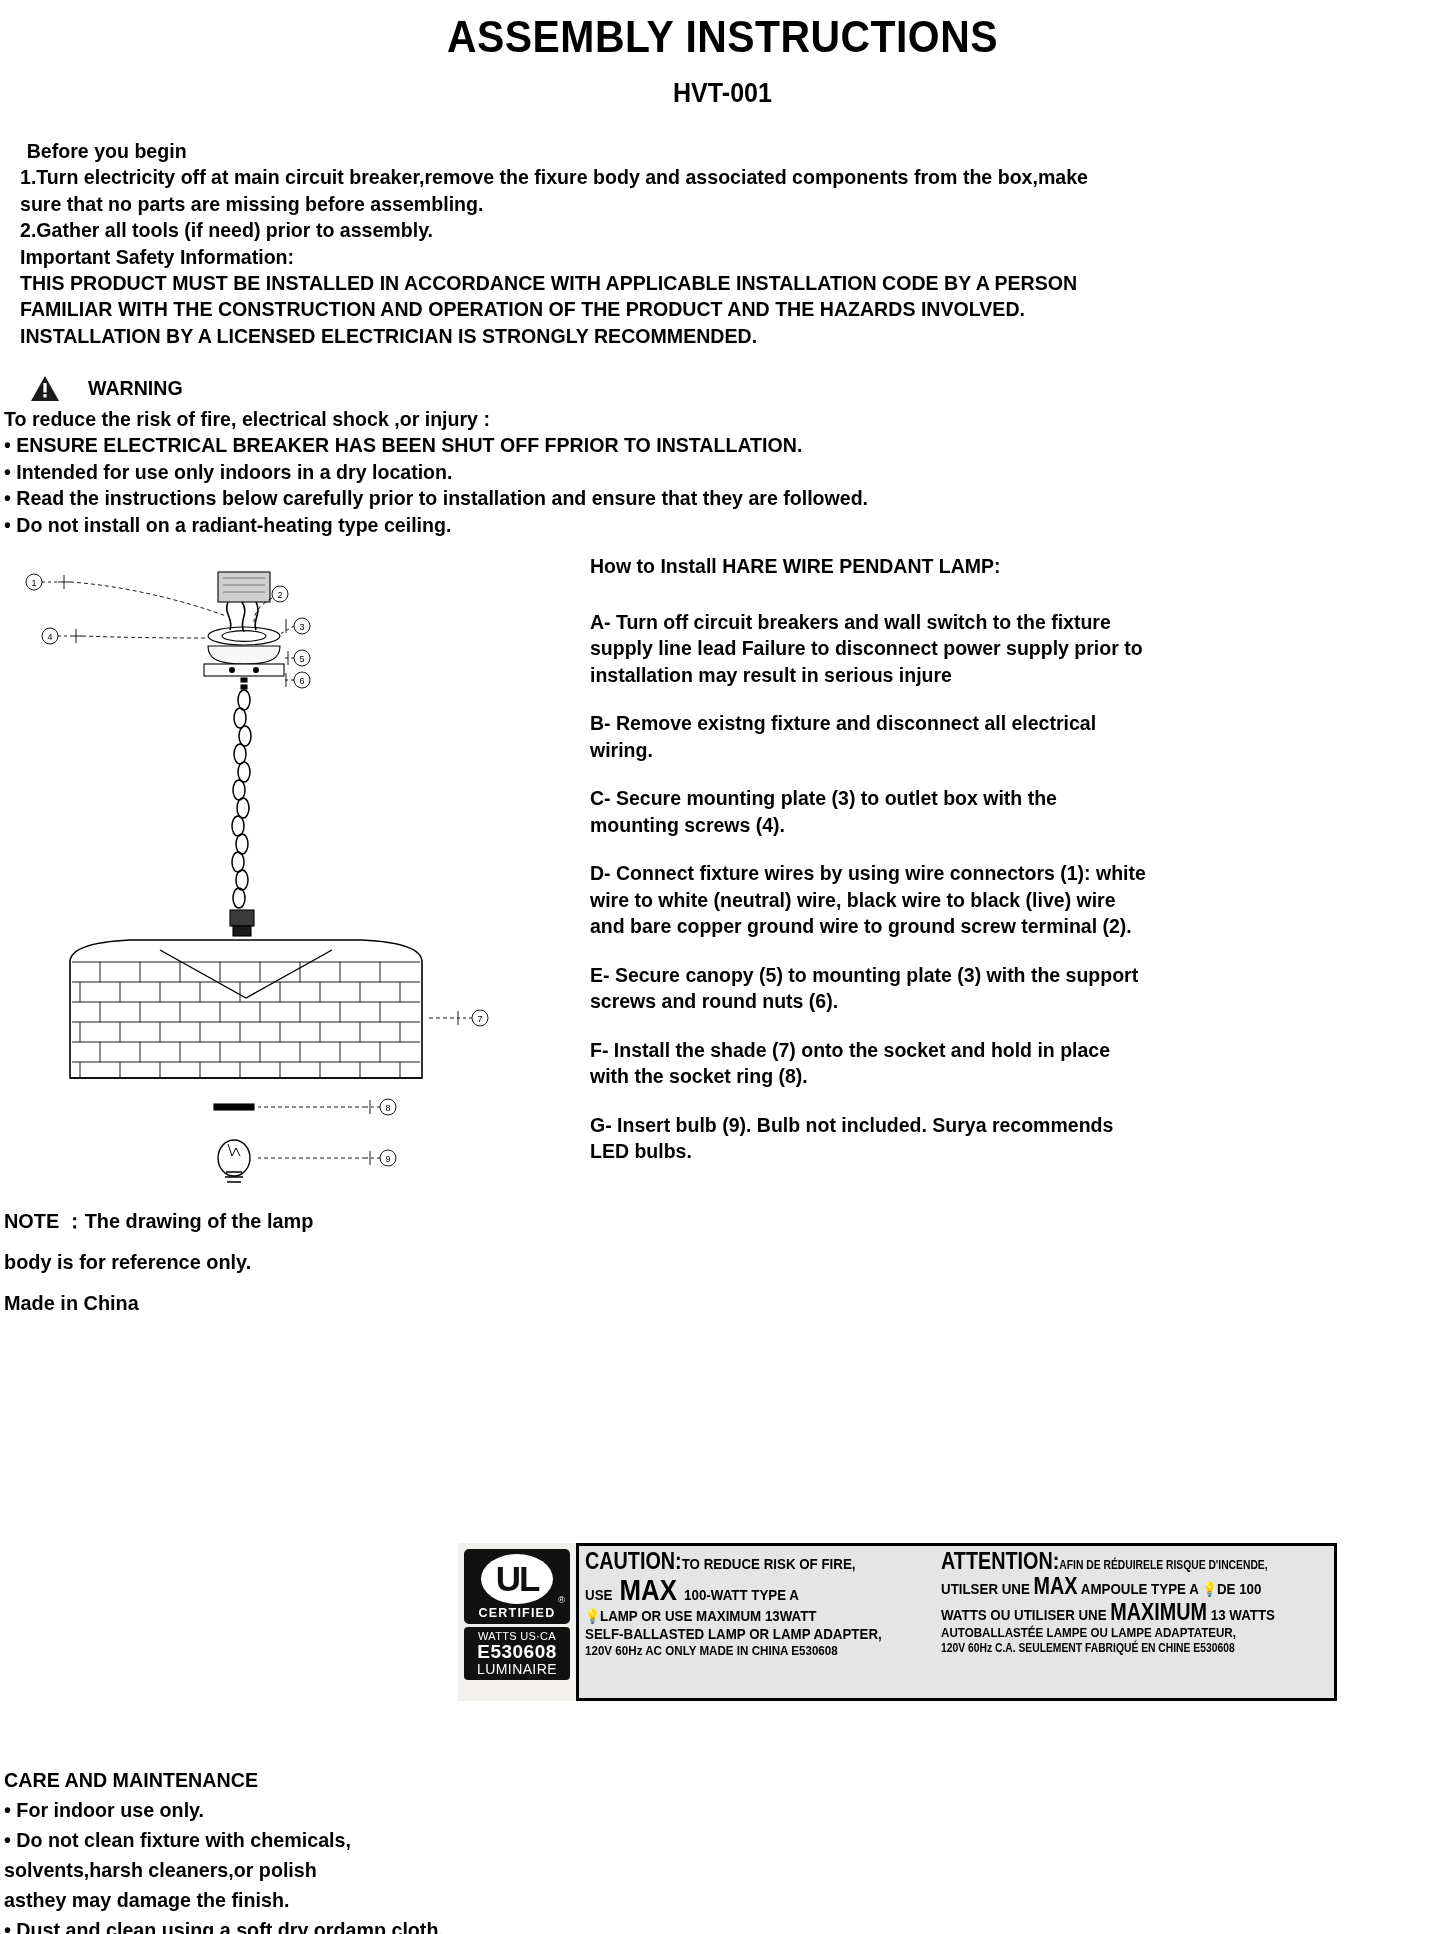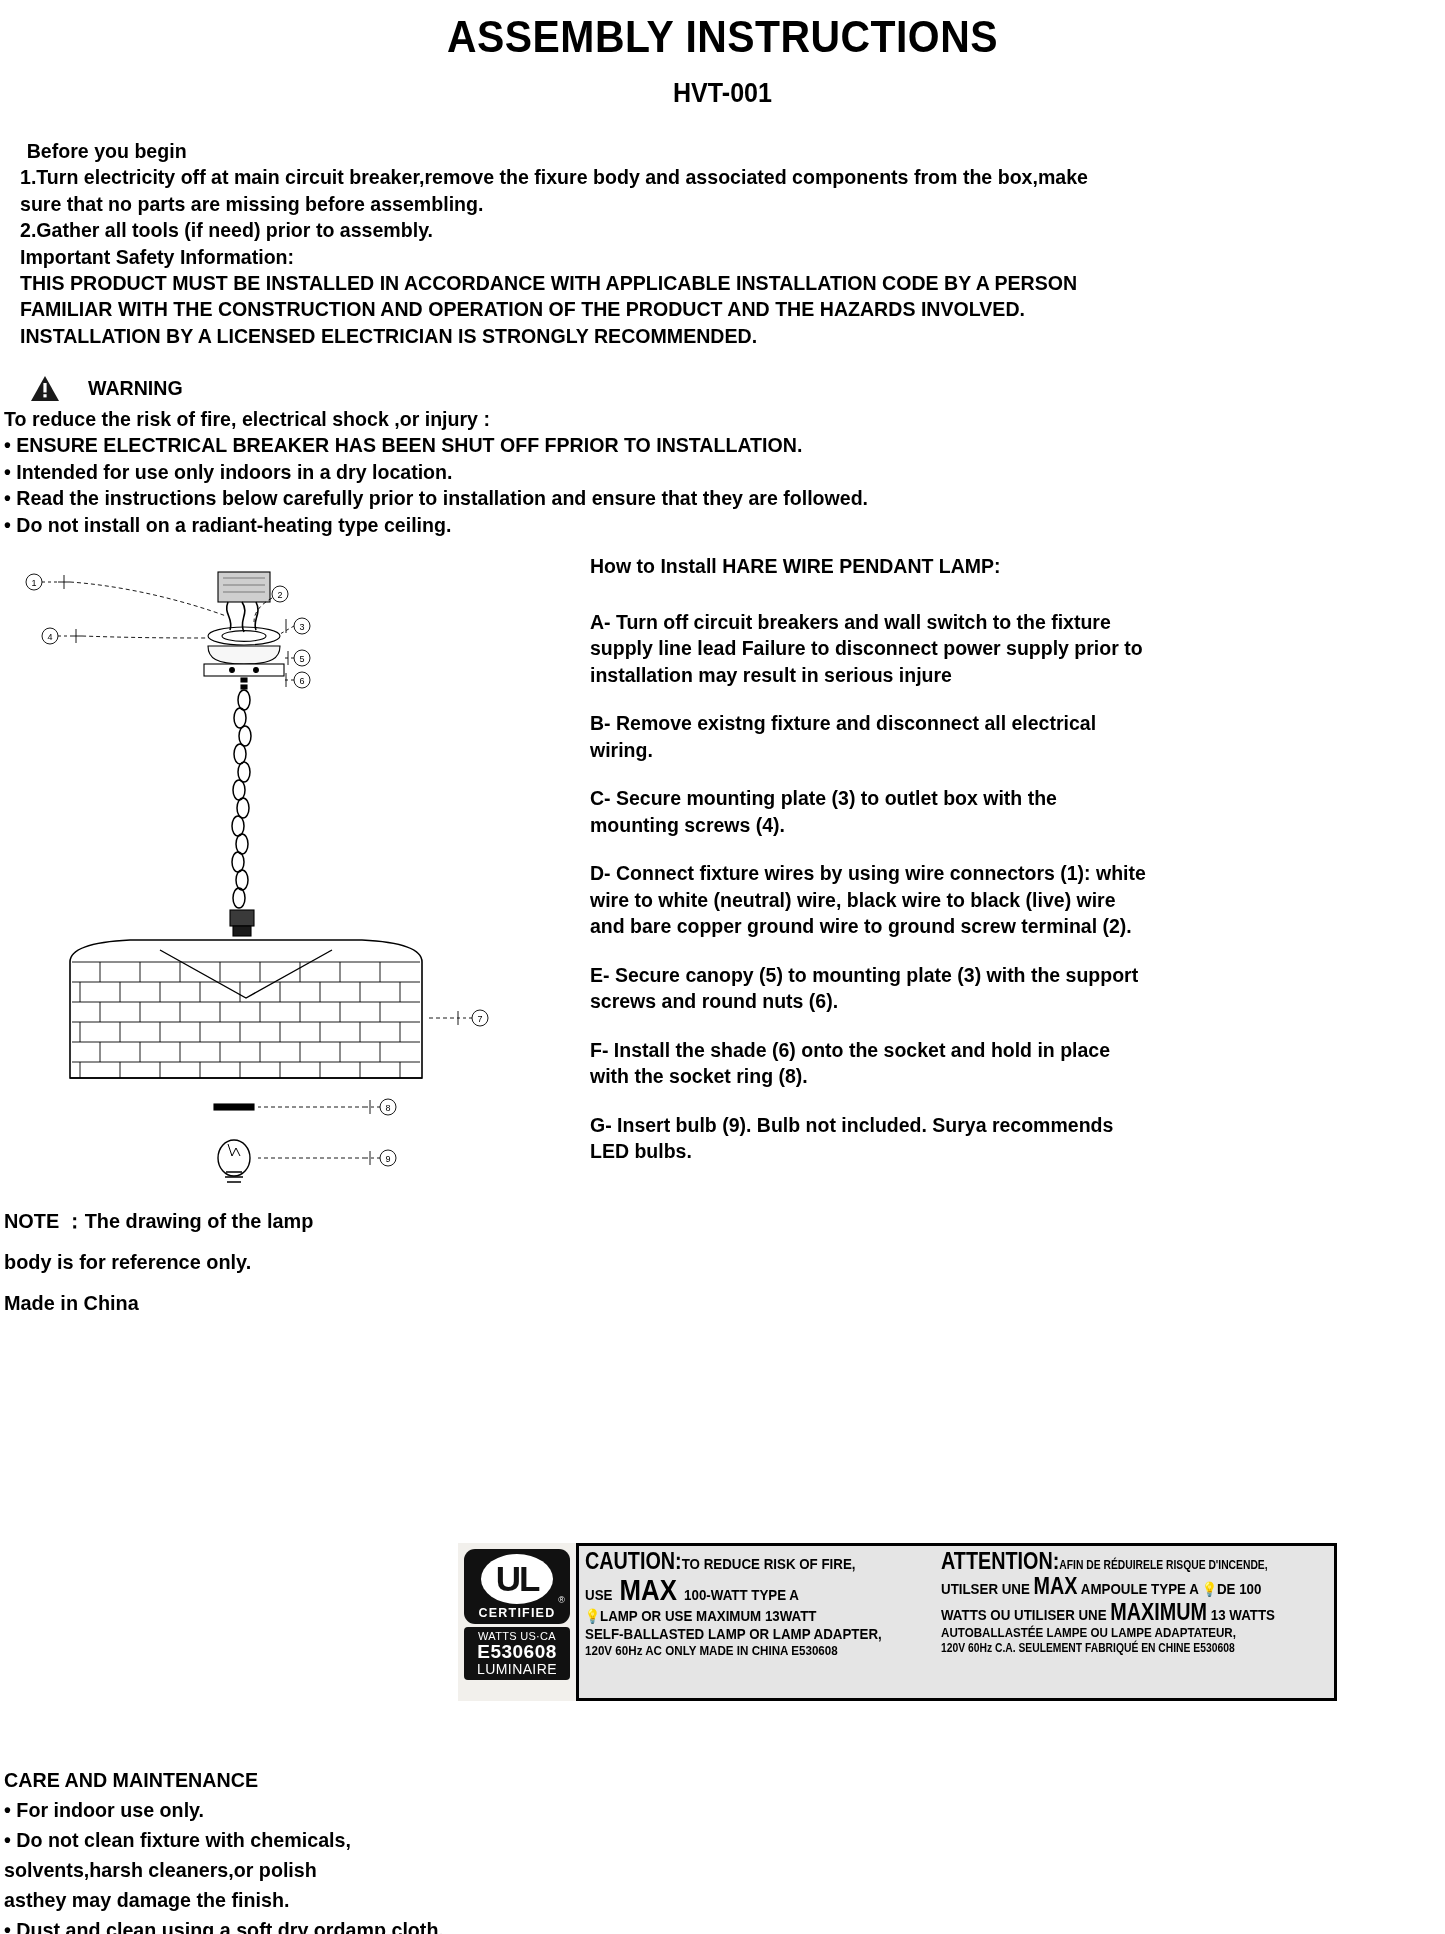--- a/index.html
+++ b/index.html
@@ -165,21 +165,21 @@
   .ul-mark {
     width: 118px;
     background: #f2f0ec;
     position: relative;
     flex: 0 0 118px;
     padding: 4px 2px 2px 2px;
     box-sizing: border-box;
   }
   .ul-badge {
     background: #111111;
-    border-radius: 11px;
+    border-radius: 5px;
     width: 106px;
     margin: 2px auto 0 auto;
     padding: 5px 0 4px 0;
     text-align: center;
     position: relative;
   }
   .ul-oval {
     width: 72px;
     height: 50px;
     border-radius: 50%;
@@ -439,21 +439,21 @@
 </div>
 
 <div class="howto">
   <p class="htitle">How to Install HARE WIRE PENDANT LAMP:</p>
   <p class="para">A- Turn off circuit breakers and wall switch to the fixture supply line lead
 Failure to disconnect power supply prior to installation may result in serious injure</p>
   <p class="para">B- Remove existng fixture and disconnect all electrical wiring.</p>
   <p class="para">C- Secure mounting plate (3) to outlet box with the mounting screws (4).</p>
   <p class="para">D- Connect fixture wires by using wire connectors (1): white wire to white (neutral) wire, black wire to black (live) wire and bare copper ground wire to ground screw terminal (2).</p>
   <p class="para">E- Secure canopy (5) to mounting plate (3) with the support screws and round nuts (6).</p>
-  <p class="para">F- Install the shade (6) onto the socket and hold in place with the socket ring (8).</p>
+  <p class="para">F- Install the shade (7) onto the socket and hold in place with the socket ring (8).</p>
   <p class="para">G- Insert bulb (9). Bulb not included. Surya recommends LED bulbs.</p>
 </div>
 
 <div class="note-block">
   <div class="note-line">NOTE ：The drawing of the lamp</div>
   <div class="note-line">body is for reference only.</div>
   <div class="note-line">Made in China</div>
 </div>
 
 <div class="ul-label">

